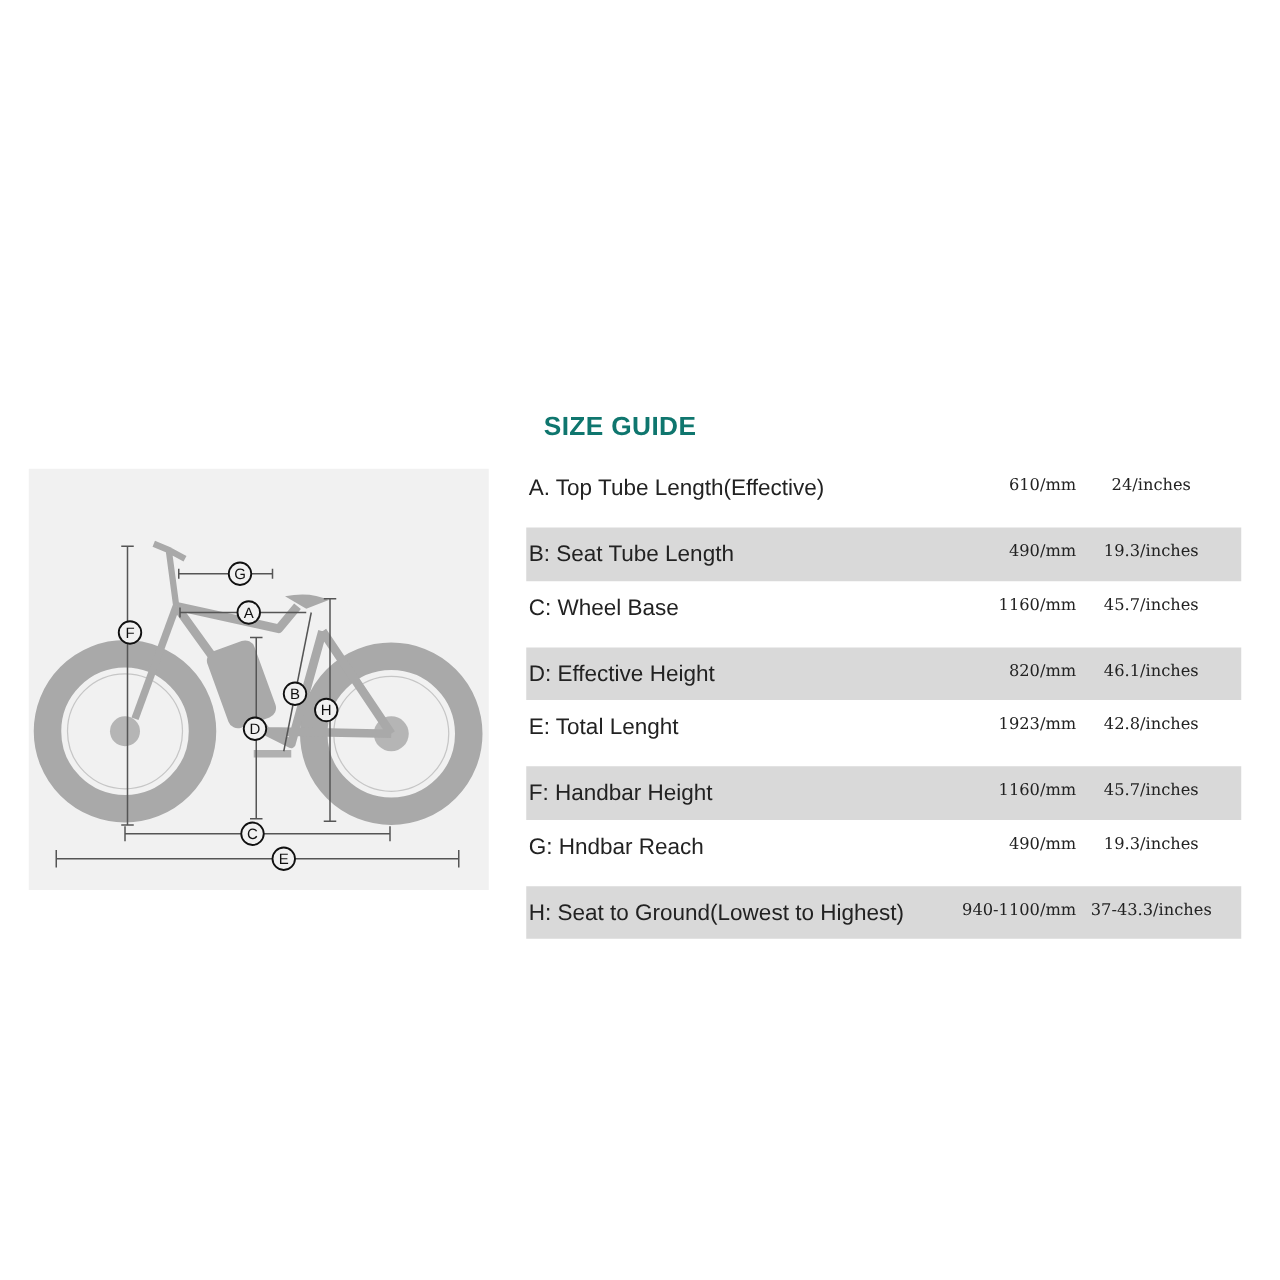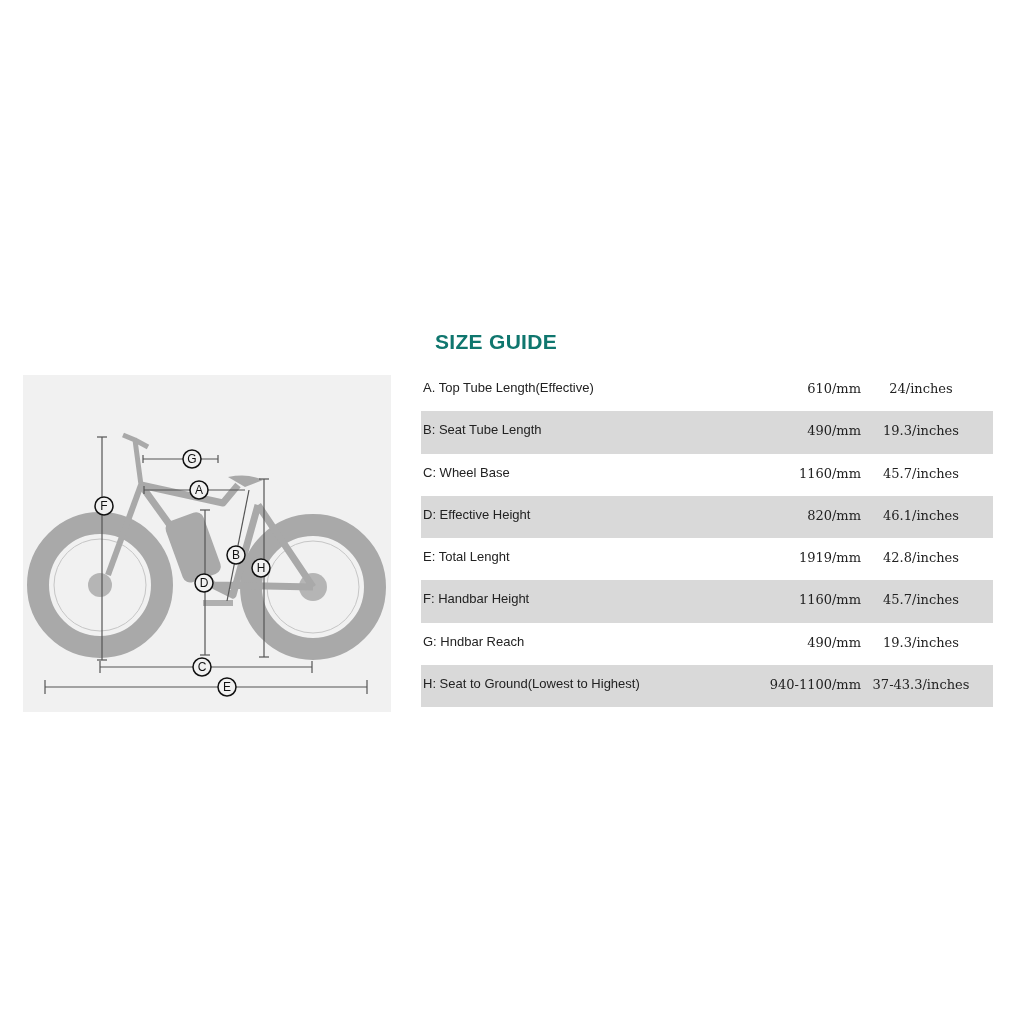--- a/index.html
+++ b/index.html
@@ -2,22 +2,22 @@
 <html><head>
 <meta charset="utf-8">
 <style>
   html, body { margin:0; padding:0; }
   body { width:1024px; height:1024px; background:#ffffff; position:relative; overflow:hidden; font-family:"Liberation Sans", sans-serif; }
   .title { position:absolute; left:435px; top:330px; font-size:21px; font-weight:bold; color:#0f766e; letter-spacing:0.3px; }
   .diagram { position:absolute; left:23px; top:375px; width:368px; height:337px; background:#f1f1f1; }
   .diagram svg { position:absolute; left:0; top:0; }
   .table { position:absolute; left:421px; top:369px; width:572px; }
   .row { position:relative; height:42.3px; }
-  .row.shaded { background:#d9d9d9; }
-  .cell-label { position:absolute; left:2px; top:11px; font-size:13px; color:#222; white-space:nowrap; }
+  .row.shaded { background:#d9d9d9;margin-top:11px; }
+  .cell-label { position:absolute; left:2px; top:11px; font-size:18px; color:#222; white-space:nowrap; }
   .cell-mm { position:absolute; left:260px; width:180px; text-align:right; top:12px; font-family:"DejaVu Serif", serif; font-size:13px; color:#222; }
   .cell-in { position:absolute; left:400px; width:200px; text-align:center; top:12px; font-family:"DejaVu Serif", serif; font-size:13px; color:#222; }
 </style>
 </head>
 <body>
 
 <div class="title">SIZE GUIDE</div>
 
 <div class="diagram">
   <svg width="368" height="337" viewBox="0 0 368 337">
@@ -113,21 +113,21 @@
     <span class="cell-mm">1160/mm</span>
     <span class="cell-in">45.7/inches</span>
   </div>
   <div class="row shaded">
     <span class="cell-label">D: Effective Height</span>
     <span class="cell-mm">820/mm</span>
     <span class="cell-in">46.1/inches</span>
   </div>
   <div class="row">
     <span class="cell-label">E: Total Lenght</span>
-    <span class="cell-mm">1919/mm</span>
+    <span class="cell-mm">1923/mm</span>
     <span class="cell-in">42.8/inches</span>
   </div>
   <div class="row shaded">
     <span class="cell-label">F: Handbar Height</span>
     <span class="cell-mm">1160/mm</span>
     <span class="cell-in">45.7/inches</span>
   </div>
   <div class="row">
     <span class="cell-label">G: Hndbar Reach</span>
     <span class="cell-mm">490/mm</span>

